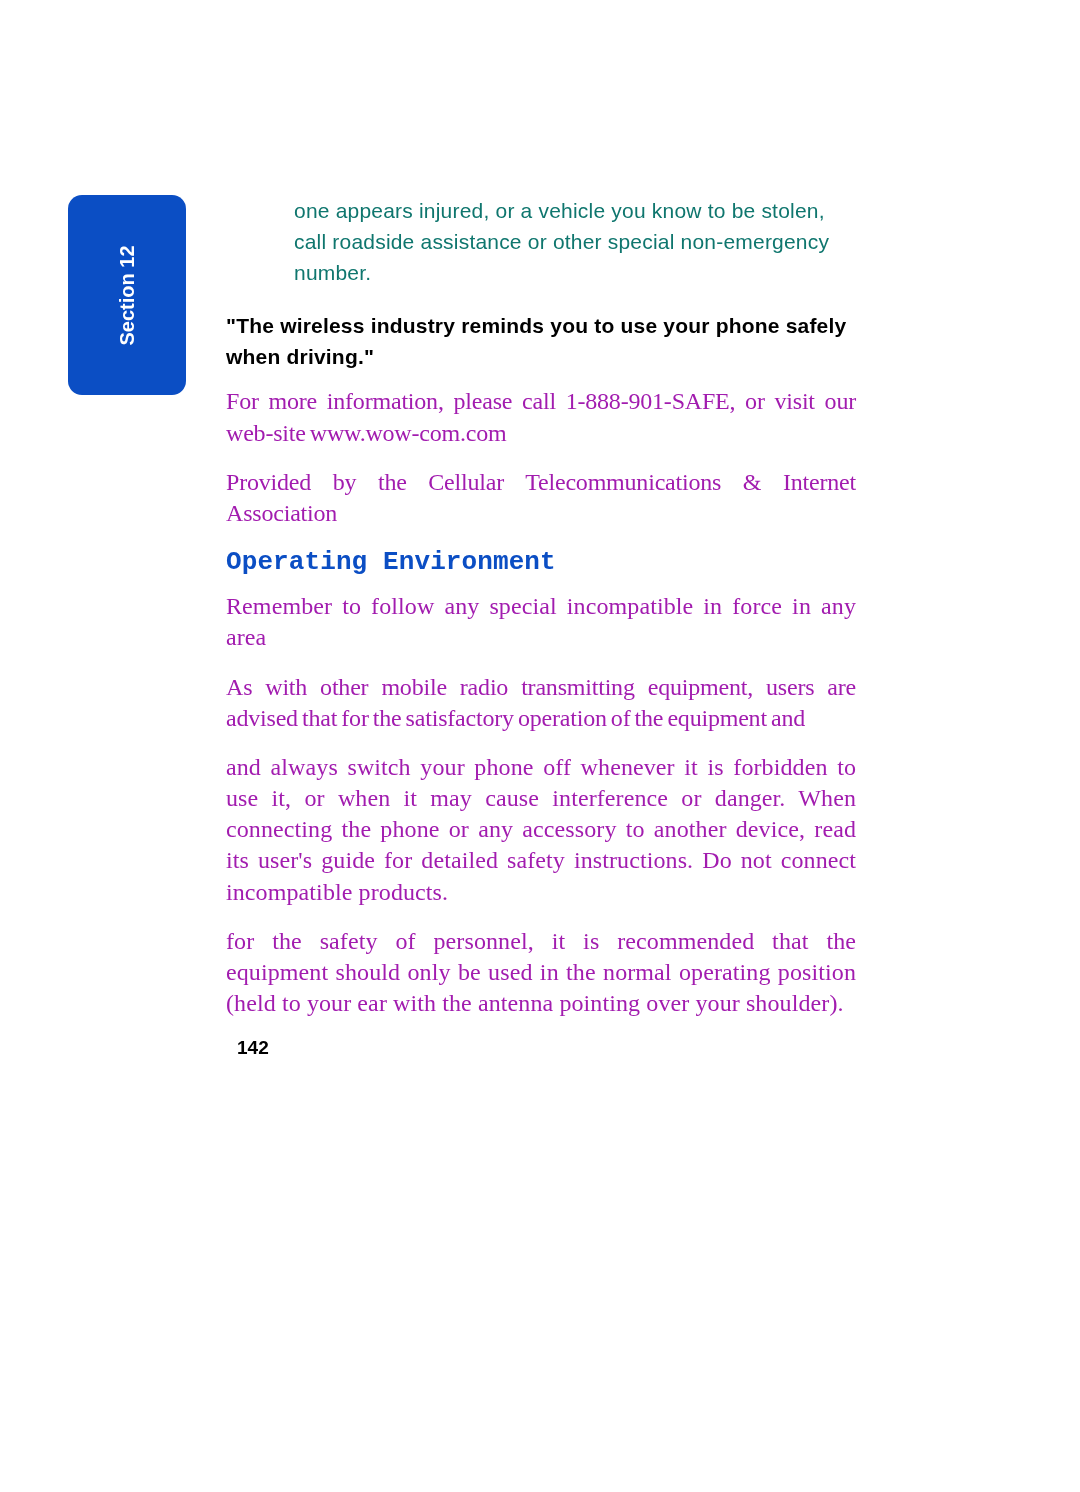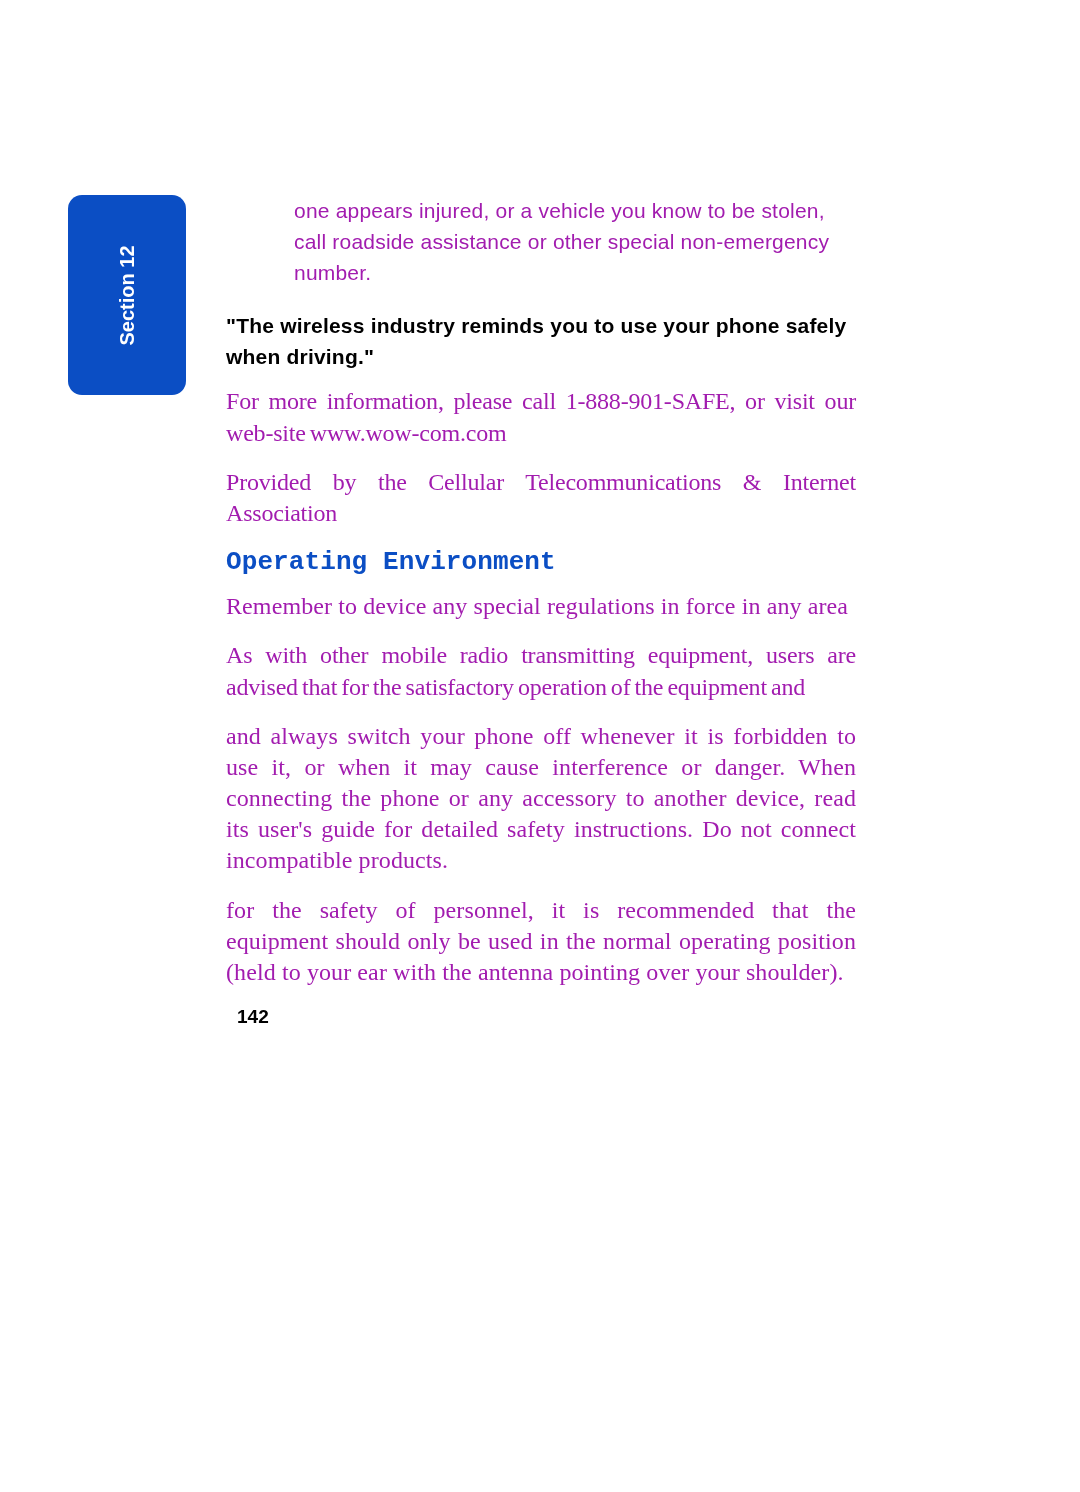--- a/index.html
+++ b/index.html
@@ -36,21 +36,21 @@
     }
     .content {
       position: absolute;
       left: 226px;
       top: 195px;
       width: 630px;
     }
     .continued-text {
       font-family: Arial, Helvetica, sans-serif;
       font-size: 21px;
-      color: #a21caf;
+      color: #0f766e;
       line-height: 1.48;
       margin-left: 68px;
       margin-bottom: 22px;
       letter-spacing: 0.2px;
     }
     .bold-quote {
       font-family: Arial, Helvetica, sans-serif;
       font-weight: bold;
       font-size: 21px;
       color: #000000;
@@ -95,18 +95,18 @@
 <div class="side-tab">
   <span class="side-tab-text">Section 12</span>
 </div>
 
 <div class="content">
   <p class="continued-text">one appears injured, or a vehicle you know to be stolen, call roadside assistance or other special non-emergency number.</p>
   <p class="bold-quote">"The wireless industry reminds you to use your phone safely when driving."</p>
   <p class="body-text tight">For more information, please call 1-888-901-SAFE, or visit our web-site www.wow-com.com</p>
   <p class="body-text tight">Provided by the Cellular Telecommunications &amp; Internet Association</p>
   <h2 class="heading">Operating Environment</h2>
-  <p class="body-text">Remember to device any special regulations in force in any area</p>
+  <p class="body-text">Remember to follow any special incompatible in force in any area</p>
   <p class="body-text tight">As with other mobile radio transmitting equipment, users are advised that for the satisfactory operation of the equipment and</p>
   <p class="body-text">and always switch your phone off whenever it is forbidden to use it, or when it may cause interference or danger. When connecting the phone or any accessory to another device, read its user's guide for detailed safety instructions. Do not connect incompatible products.</p>
   <p class="body-text">for the safety of personnel, it is recommended that the equipment should only be used in the normal operating position (held to your ear with the antenna pointing over your shoulder).</p>
   <p class="page-number">142</p>
 </div>
 
 </body></html>

